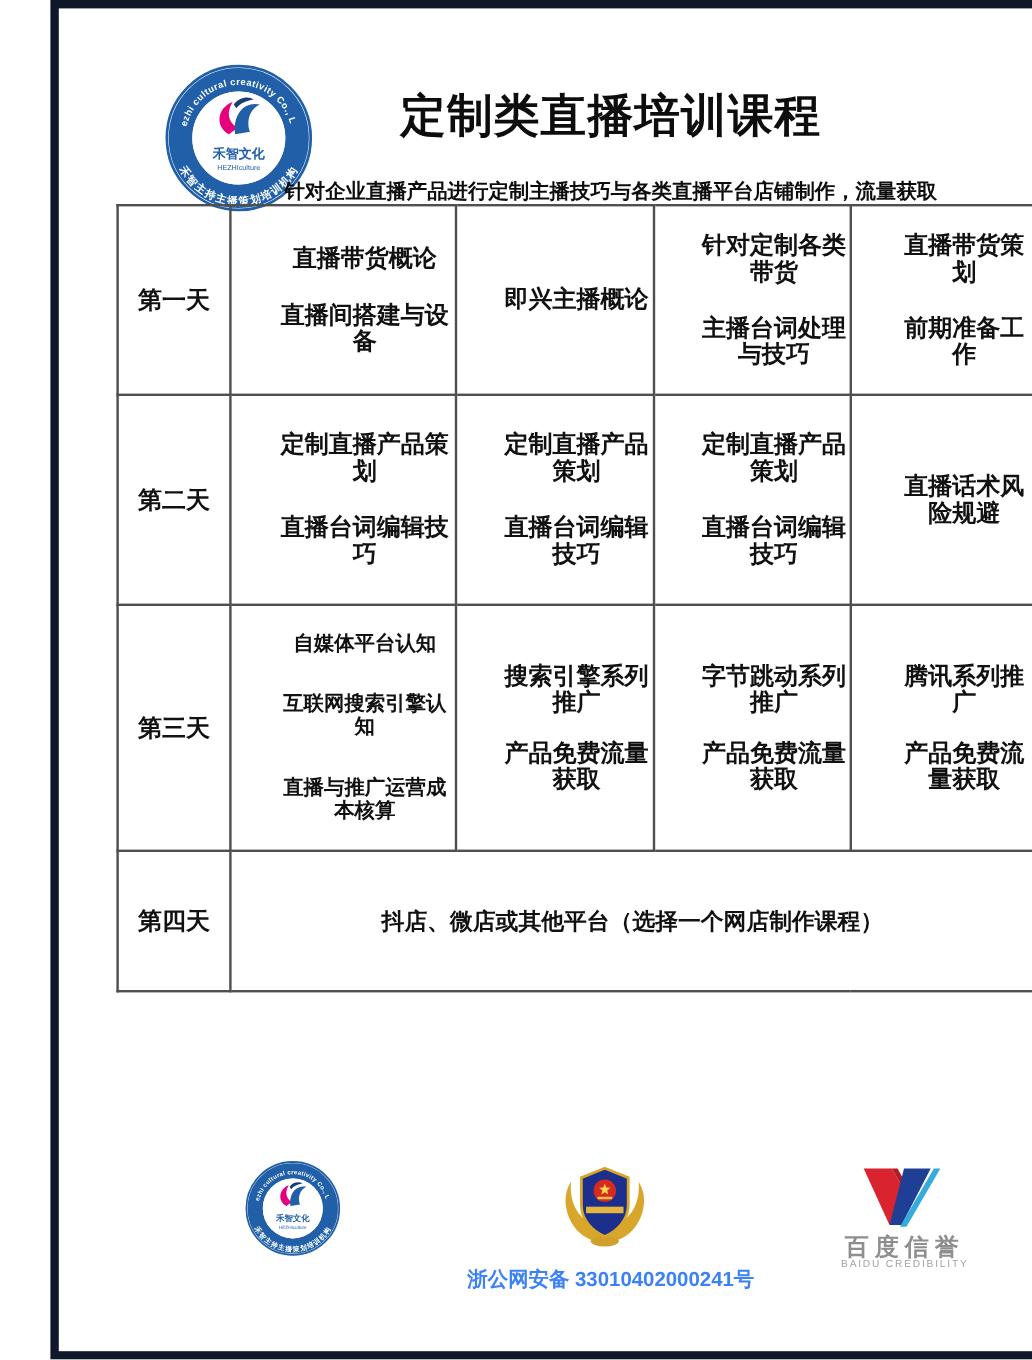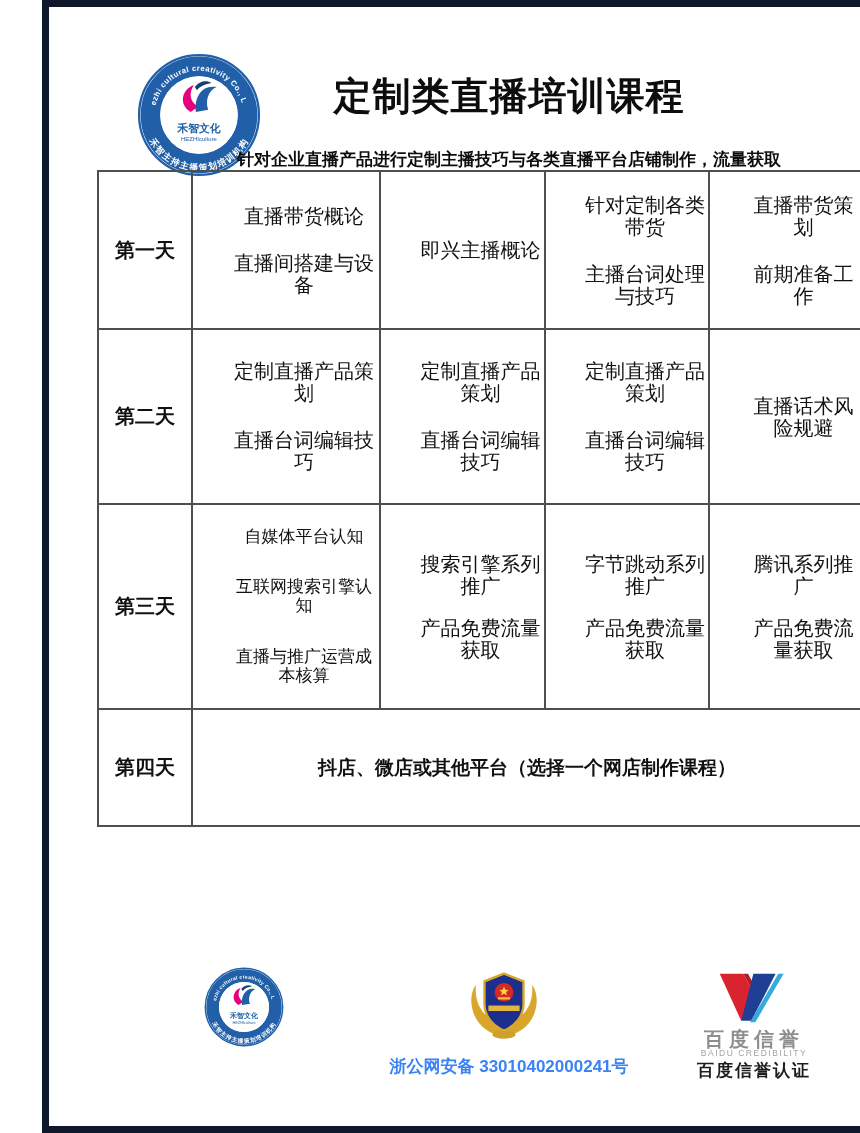--- a/index.html
+++ b/index.html
@@ -29,21 +29,21 @@
     border:2px solid #4f4f4f; text-align:center; vertical-align:middle;
     padding:0; color:#111;
   }
   tr.r-head { height:112px; }
   tr.r1 { height:158px; }
   tr.r2 { height:175px; }
   tr.r3 { height:205px; }
   tr.r4 { height:117px; }
   td.head, td.day { font-size:20px; font-weight:800; }
   .lines { display:flex; flex-direction:column; align-items:center; justify-content:center;
-           gap:25px; font-size:20px; font-weight:400; line-height:1.1;padding-left:36px; }
+           gap:25px; font-size:20px; font-weight:700; line-height:1.1;padding-left:36px; }
   tr.r3 .lines { gap:20px; }
   tr.r3 .lines.compact { gap:32px; font-size:17px; }
   td.merged { text-align:left; padding-left:9px; font-size:19px; font-weight:800; }
 
   
   .footer-hezhi { position:absolute; left:155px; top:960px; width:80px; height:80px; }
   .copyright {
     position:absolute; left:75px; top:1049px; width:250px; text-align:center;
     font-size:15px; font-weight:600; color:#4d4d4d;
   }
@@ -227,15 +227,14 @@
   <svg class="police-badge">
       <use href="#police-badge"></use>
     </svg>
   <div class="police-text">浙公网安备 33010402000241号</div>
 
   <svg class="baidu-v">
       <use href="#baidu-v"></use>
     </svg>
   <div class="baidu-title">百度信誉</div>
   <div class="baidu-sub">BAIDU CREDIBILITY</div>
-  <div class="baidu-cert">百度信誉认证</div>
 
 </div>
 
 </body></html>

